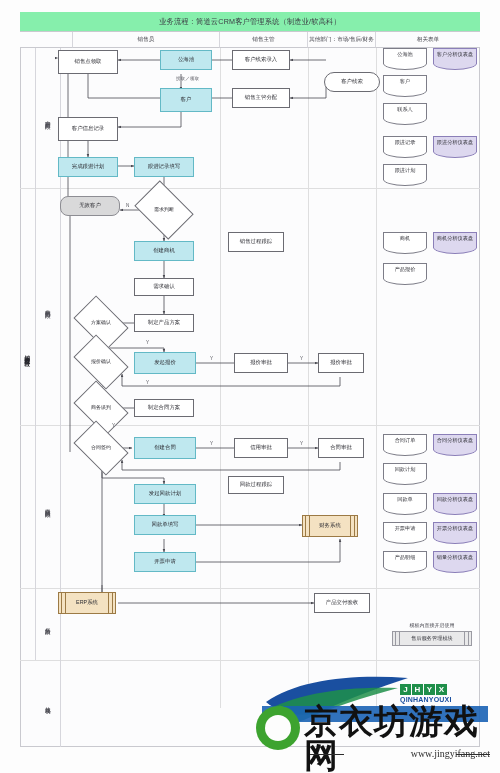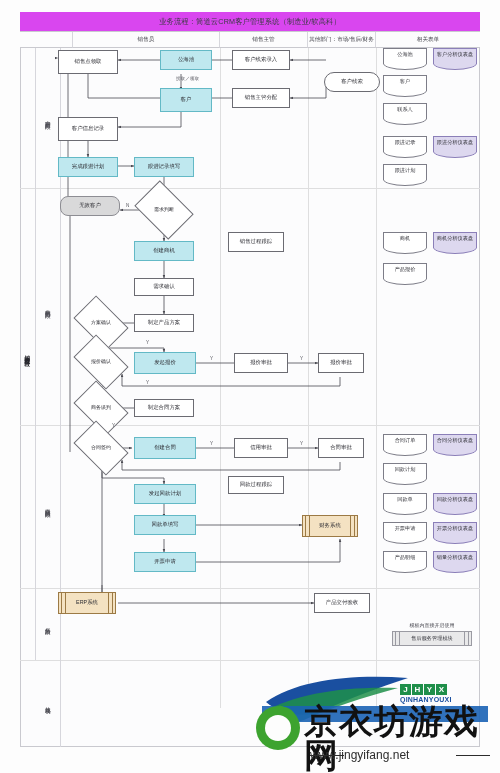--- a/index.html
+++ b/index.html
@@ -23,21 +23,21 @@
     border: 1px solid #c9c9cf;
     background: #fcfcfd;
   }
   
   .title-bar {
     position: absolute;
     left: 20px; top: 12px;
     width: 460px; height: 20px;
     border-bottom: 1px solid #c9c9cf;
     display: flex; align-items: center; justify-content: center;
-    background: #d946ef;
+    background: #86efac;
   }
   .title-bar span {
     font-size: 7.2px; color: #3a3a42; letter-spacing: .2px;
     transform: scale(1, 1.05);
   }
   
   .col-head {
     position: absolute; top: 32px; height: 16px;
     border-bottom: 1px solid #c9c9cf;
     border-right: 1px solid #d6d6dc;
@@ -183,21 +183,21 @@
     background: #3da32f; border-radius: 0 60% 0 60%; transform: rotate(18deg);
   }
   .wm-jyf .big {
     position: absolute; left: 52px; top: 4px;
     font-size: 34px; font-weight: bold; color: #111;
     letter-spacing: 1px; line-height: 1;
     font-family: "DejaVu Sans", sans-serif;
   }
   .wm-jyf .url {
     position: absolute; left: 58px; top: 48px; width: 180px;
-    font-size: 12px; color: #2c2c2c; text-align: left;
+    font-size: 10px; color: #2c2c2c; text-align: right; font-family: Liberation Serif, serif;
   }
   .wm-jyf .url::before, .wm-jyf .url::after {
     content: ""; position: absolute; top: 50%; width: 34px; height: 1px; background: #2c2c2c;
   }
   .wm-jyf .url::before { left: 0; }
   .wm-jyf .url::after { right: 0; }
   .wm-band {
     position: absolute; left: 262px; top: 706px; width: 226px; height: 16px;
     background: #1b63b5; opacity: .9;
   }

